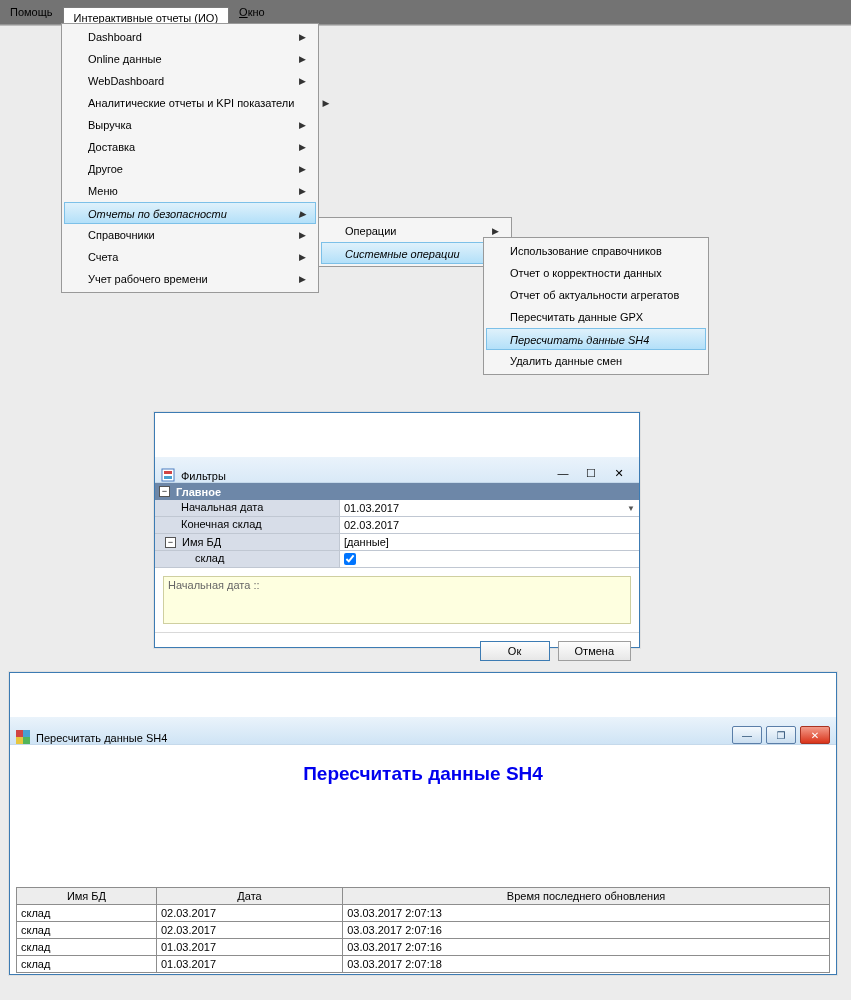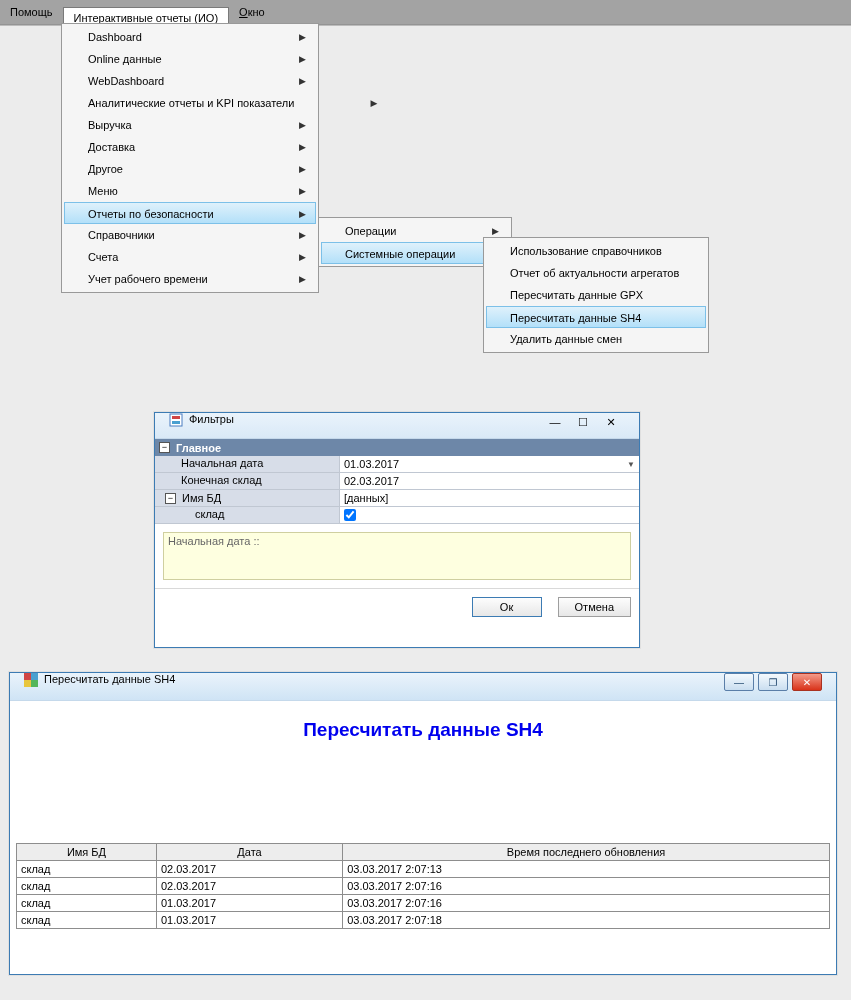--- a/index.html
+++ b/index.html
@@ -10,21 +10,21 @@
     background: #ececec;
     width: 851px;
     height: 1000px;
     position: relative;
   }
   
   .menubar {
     position: absolute;
     top: 0; left: 0; right: 0;
     height: 24px;
-    background: #a3a3a3;
+    background: #737373;
     display: flex;
     align-items: center;
   }
   .menubar-item {
     padding: 4px 10px;
     cursor: default;
   }
   .menubar-item.open {
     background: #fff;
     border: 1px solid #7a7a7a;
@@ -40,26 +40,26 @@
     padding: 2px;
   }
   .dropdown-item {
     display: flex;
     align-items: center;
     justify-content: space-between;
     padding: 4px 10px 4px 24px;
     cursor: default;
     white-space: nowrap;
     height: 22px;
-    gap: 48px;
   }
   .dropdown-item.highlight {
     background: linear-gradient(#dff1fb, #b3e0f9);
     border: 1px solid #7cc0e8;
     padding: 3px 9px 2px 23px;
+    font-style: italic;
   }
   .sub-arrow {
     margin-left: 28px;
     font-size: 9px;
     color:#333;
   }
   
   #dd1 { top: 23px; left: 61px; width: 258px; }
   
   #dd2 { top: 217px; left: 318px; width: 194px; }
@@ -71,23 +71,24 @@
     position: absolute;
     border: 1px solid #3c7bb3;
     background: #fff;
     box-shadow: 0 0 0 1px rgba(0,0,0,0.05);
   }
   #filters-win { top: 412px; left: 154px; width: 486px; height: 236px; }
   .titlebar {
     background: linear-gradient(#eaf3fb,#d9e9f7);
     border-bottom: 1px solid #c5d9eb;
     display: flex;
-    align-items: flex-start;
+    align-items: flex-end;
     height: 26px;
-    padding: 0 14px;
+    padding: 0 6px;
+    margin-top: 44px;
   }
   .titlebar .title-icon {
     width:14px;height:14px;margin-right:6px;
     display:flex;align-items:center;justify-content:center;
   }
   .title-icon svg{width:14px;height:14px;}
   .titlebar .spacer { flex: 1; }
   .titlebar .wb { width:28px;height:18px;display:flex;align-items:center;justify-content:center;}
   .filters-body { }
   .section-header {
@@ -116,21 +117,21 @@
   }
   .prop-row .v.dd {justify-content:space-between;}
   .dd-arrow{font-size:8px;color:#555;}
   input[type=checkbox]{width:12px;height:12px;}
 
   .note-area{
     background:#feffe0;border:1px solid #cfcfa0;
     margin:8px;padding:2px 4px;height:48px;color:#666;
   }
   .button-row{
-    display:flex;justify-content:flex-end;gap:16px;padding:8px;border-top:1px solid #d9d9d9;
+    display:flex;justify-content:flex-end;gap:8px;padding:8px;border-top:1px solid #d9d9d9;
   }
   .btn{
     border:1px solid #9e9e9e;background:linear-gradient(#fdfdfd,#e7e7e7);
     padding:3px 16px;min-width:70px;text-align:center;cursor:default;
   }
   .btn.primary{border:1px solid #3c7bb3;}
 
   
   #report-win {
     top:672px;left:9px;width:828px;height:303px;
@@ -229,20 +230,23 @@
     </div>
     <div class="dropdown-item highlight">
       <span>Системные операции</span>
       <span class="sub-arrow">▶</span>
     </div>
   </div>
 
 <div id="dd3" class="dropdown">
     <div class="dropdown-item">
       <span>Использование справочников</span>
+    </div>
+    <div class="dropdown-item">
+      <span>Отчет о корректности данных</span>
     </div>
     <div class="dropdown-item">
       <span>Отчет об актуальности агрегатов</span>
     </div>
     <div class="dropdown-item">
       <span>Пересчитать данные GPX</span>
     </div>
     <div class="dropdown-item highlight">
       <span>Пересчитать данные SH4</span>
     </div>
@@ -280,21 +284,21 @@
     </div>
     <div class="prop-row">
       <div class="k">Конечная склад</div>
       <div class="v">02.03.2017</div>
     </div>
     <div class="prop-row">
       <div class="k expand">
         <span class="sq-toggle">−</span>
         <span>Имя БД</span>
       </div>
-      <div class="v">[данных]</div>
+      <div class="v">[данные]</div>
     </div>
     <div class="prop-row">
       <div class="k nested">склад</div>
       <div class="v">
         <input type="checkbox" checked="" style="">
       </div>
     </div>
   </div>
   <div class="note-area">Начальная дата ::</div>
   <div class="button-row">

